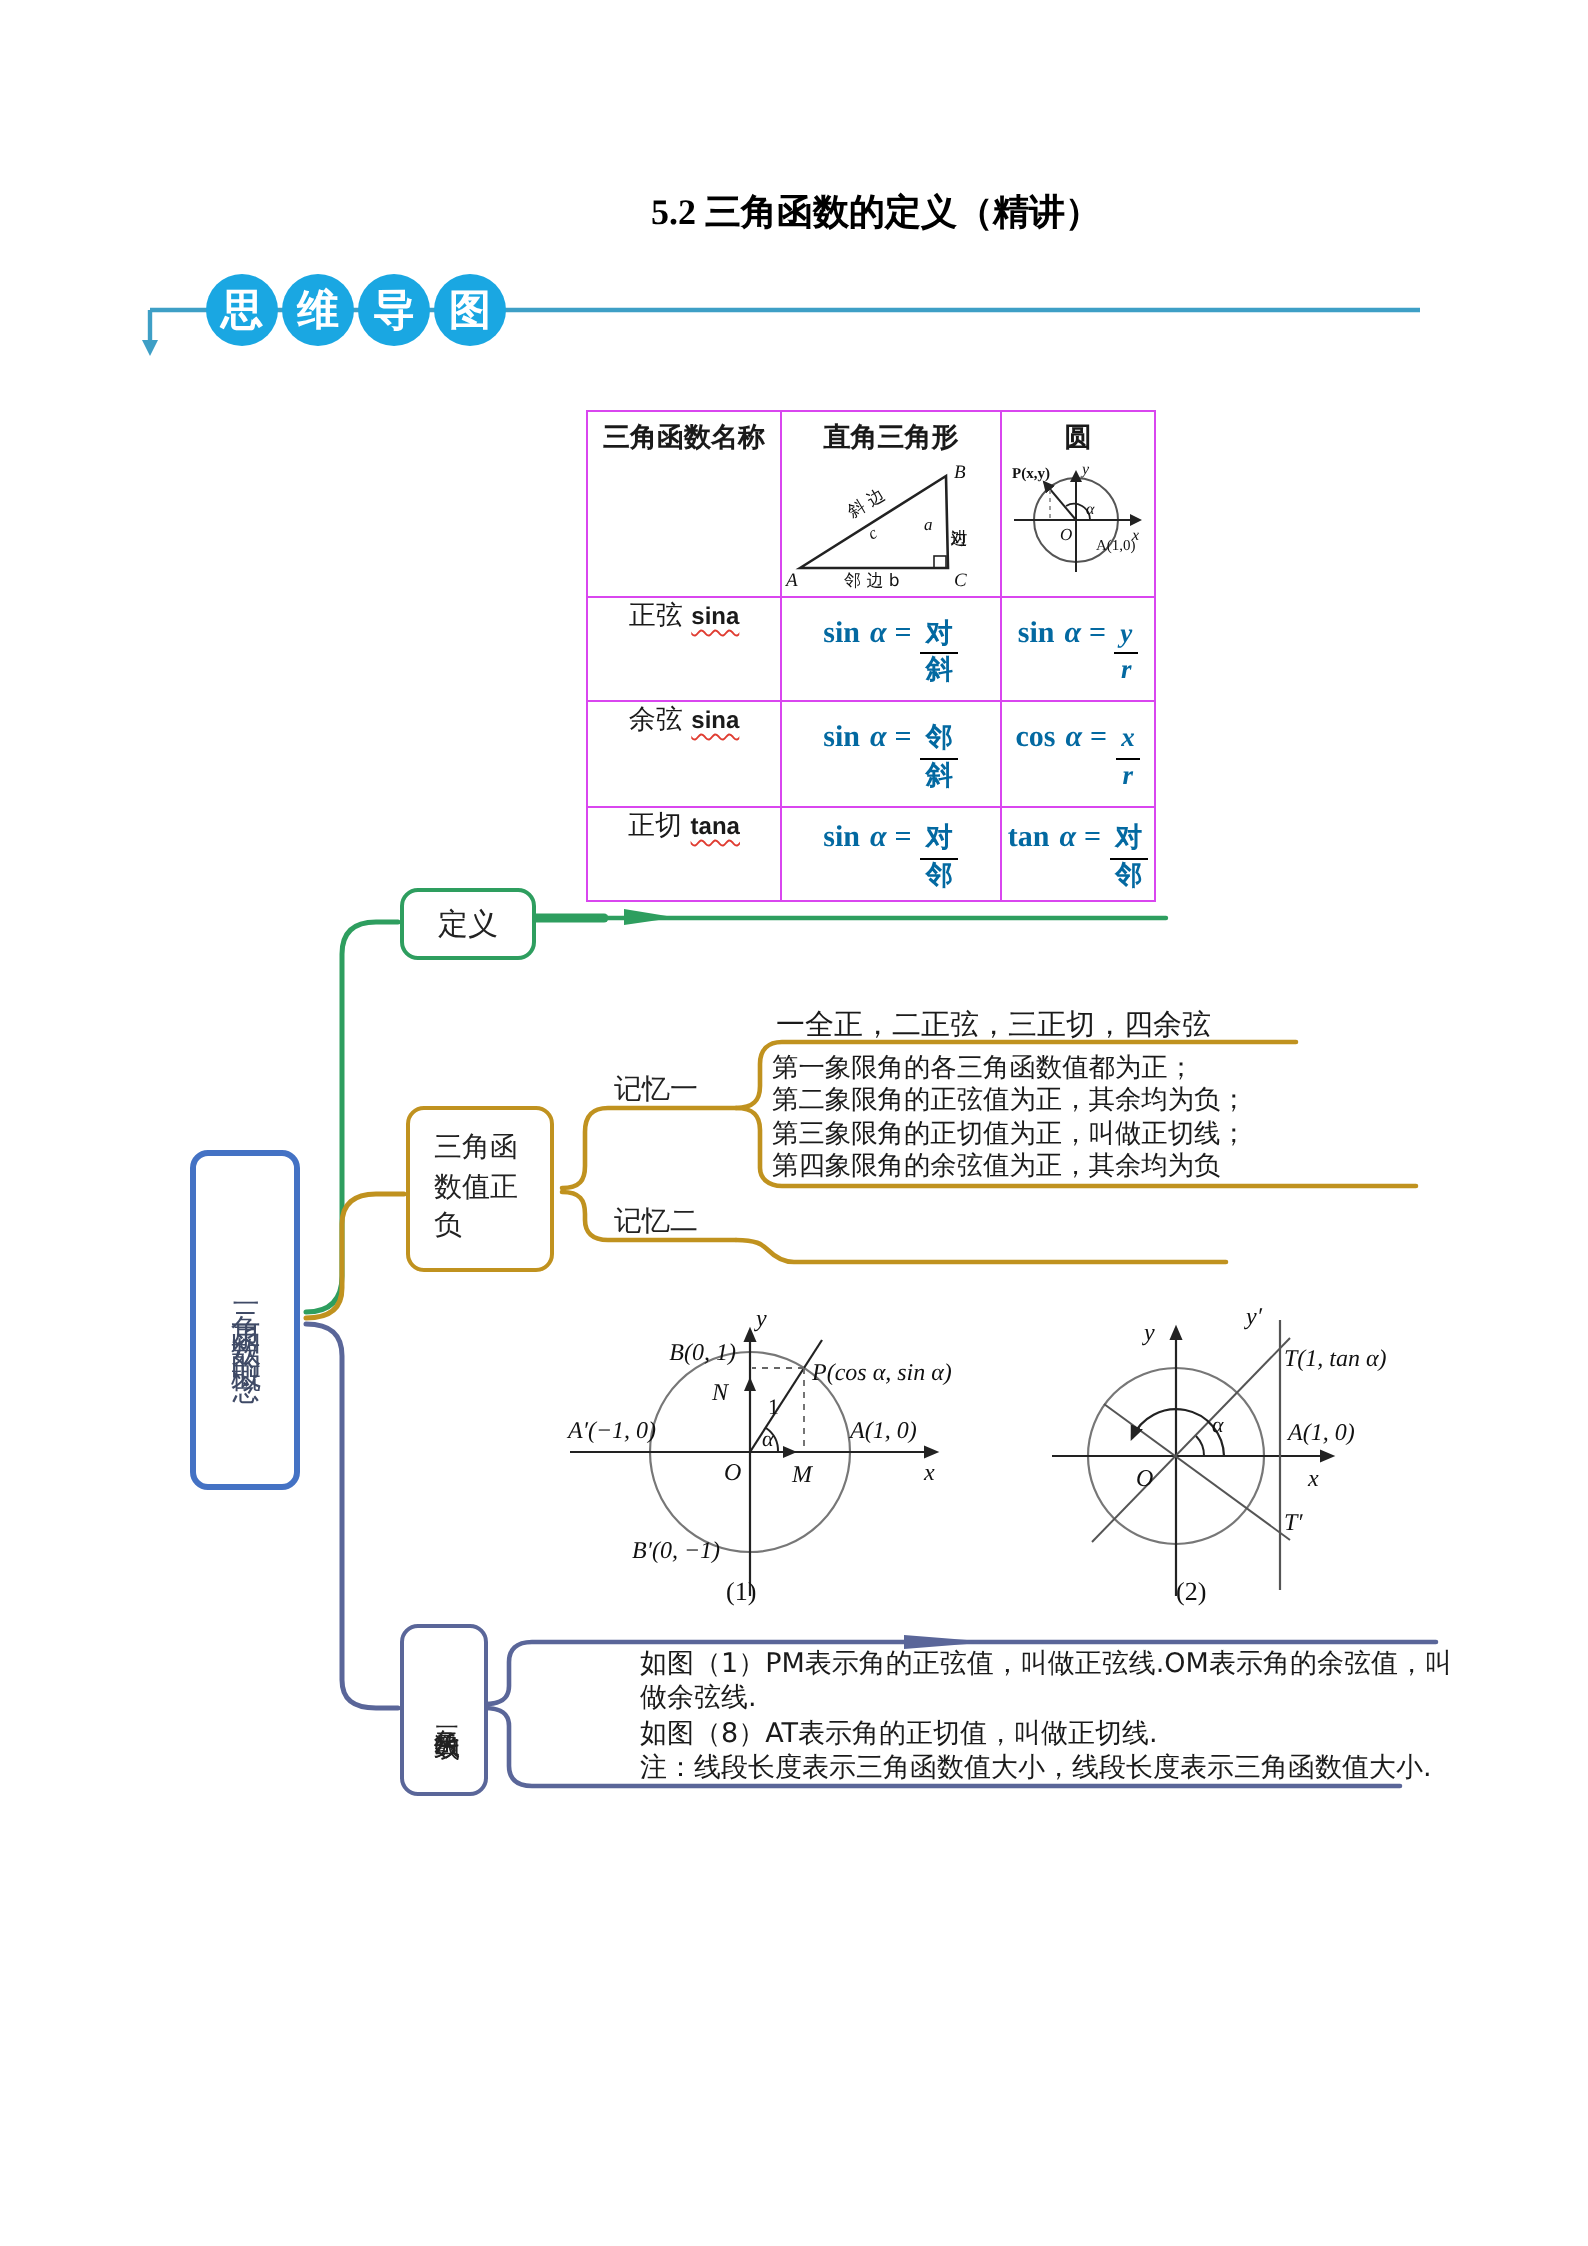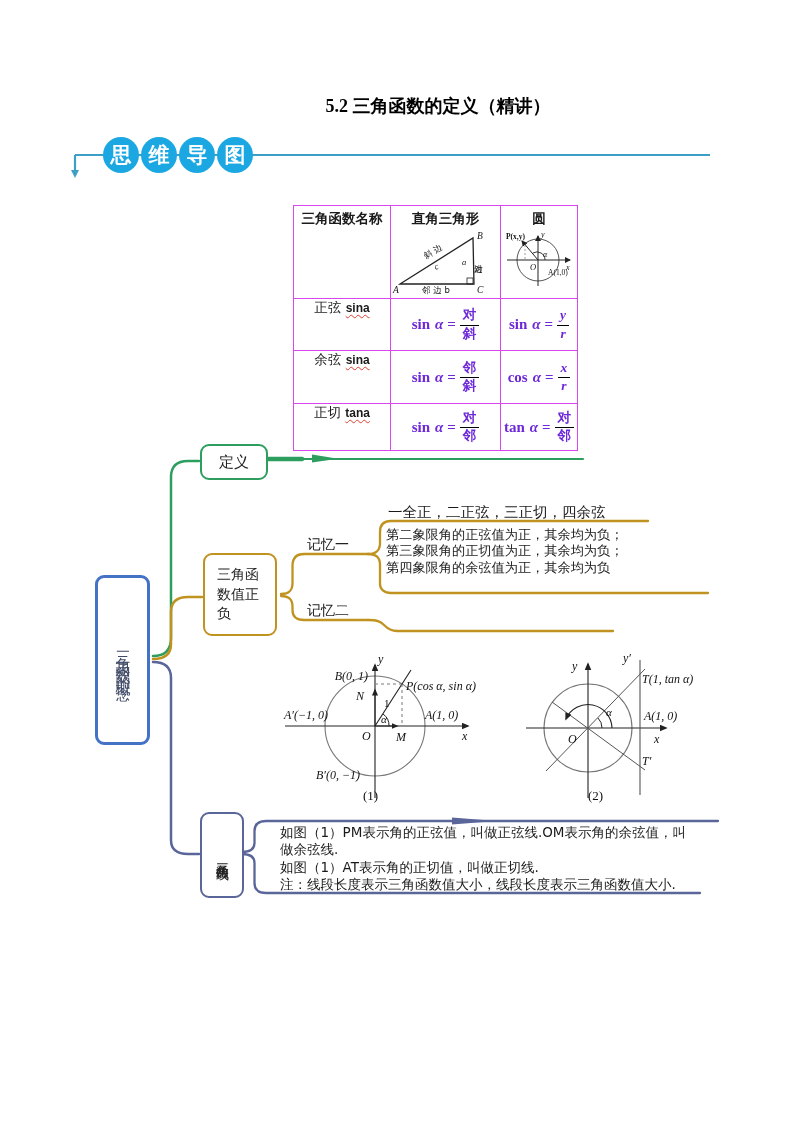--- a/index.html
+++ b/index.html
@@ -14,42 +14,42 @@
          display:flex;align-items:center;justify-content:center;font-size:21px;font-weight:bold;}
   .banner-wrap{top:137px;left:103px;display:flex;gap:2px;}
   
   table.deftab{border-collapse:collapse;table-layout:fixed;}
   table.deftab td{border:1px solid #d946ef;padding:0;vertical-align:top;overflow:hidden;}
   .cell-head{font-weight:bold;font-size:13.5px;text-align:center;padding-top:4px;}
   .cell-name{font-size:13.5px;text-align:center;padding-top:8px;}
   .cell-name .en{font-weight:bold;font-size:12px;font-family:"Liberation Sans",sans-serif;
          text-decoration:underline wavy #E03C31;text-decoration-thickness:1px;text-underline-offset:2px;}
   .cell-formula{text-align:center;vertical-align:middle !important;}
-  .formula{display:inline-flex;align-items:center;gap:4px;font-family:"Liberation Serif",serif;
-         font-weight:bold;font-size:15px;color:#6d28d9;}
+  .formula{display:inline-flex;align-items:flex-start;gap:4px;font-family:"Liberation Serif",serif;
+         font-weight:bold;font-size:15px;color:#0369a1;}
   .formula .al{font-style:italic;padding-left:1px;}
   .frac{display:inline-flex;flex-direction:column;line-height:1.2;font-size:13.5px;text-align:center;}
   .frac .num{border-bottom:1.3px solid #000;padding:0 3px 1px 3px;}
   .frac.lat{font-style:italic;}
   
   .node{border-radius:9px;background:#fff;display:flex;align-items:center;justify-content:center;}
   .node-root{left:95px;top:575px;width:49px;height:164px;border:3px solid #4472C4;
          writing-mode:vertical-rl;text-orientation:upright;letter-spacing:6px;
          font-size:15px;color:#3f4a66;}
   .node-def{left:200px;top:444px;width:64px;height:32px;border:2.5px solid #2E9E5F;font-size:15px;color:#222;}
   .node-sign{left:203px;top:553px;width:74px;height:83px;border:2.5px solid #C0921F;
          font-size:14px;line-height:1.4;color:#222;padding:2px 0 2px 12px;box-sizing:border-box;
          align-items:center;justify-content:flex-start;}
   .node-sign span{display:block;width:46px;}
   .node-line{left:200px;top:812px;width:40px;height:82px;border:2.5px solid #5A6699;
          writing-mode:vertical-rl;text-orientation:upright;font-size:13px;letter-spacing:1px;color:#222;}
   .memlabel{font-size:14px;color:#222;}
   .t-line{font-size:14.5px;color:#1a1a1a;white-space:nowrap;}
   .q-block div{font-size:13.2px;line-height:16.3px;white-space:nowrap;}
-  .lines-text div{font-size:13.5px;line-height:17.4px;white-space:nowrap;}
+  .lines-text div{font-size:13.5px;line-height:17.4px;white-space:nowrap;margin-left:40px;}
   svg text{font-family:"Liberation Serif",serif;fill:#111;}
   svg .it{font-style:italic;}
   svg .cn{font-family:"DejaVu Sans",sans-serif;}
   .figcap{font-family:"Liberation Serif",serif;font-size:13px;}
 </style>
 </head>
 <body>
 
 <div id="page">
 
@@ -229,22 +229,23 @@
   <div class="abs node node-sign">
       <span>三角函数值正负</span>
     </div>
   <div class="abs node node-line">三角函数线</div>
 
   <div class="abs memlabel" style="left:307px;top:536px">记忆一</div>
   <div class="abs memlabel" style="left:307px;top:602px">记忆二</div>
 
   <div class="abs t-line" style="left:388px;top:503px">一全正，二正弦，三正切，四余弦</div>
   <div class="abs q-block" style="left:386px;top:527px">
+    <div>第一象限角的各三角函数值都为正；</div>
     <div>第二象限角的正弦值为正，其余均为负；</div>
-    <div>第三象限角的正切值为正，其余均为负；</div>
+    <div>第三象限角的正切值为正，叫做正切线；</div>
     <div>第四象限角的余弦值为正，其余均为负</div>
   </div>
 
   <svg class="abs" style="left:278px;top:650px" width="215" height="155">
     <defs>
         <marker id="ah1" markerWidth="8" markerHeight="8" refX="5.5" refY="3" orient="auto">
           <path d="M0,0 L7,3 L0,6 z" fill="#222"></path>
         </marker>
       </defs>
     <circle cx="97" cy="76" r="50" fill="none" stroke="#777" stroke-width="1.1"></circle>
@@ -292,17 +293,17 @@
     <text class="it" x="86" y="66" font-size="11">α</text>
     <text class="it" x="122" y="33" font-size="12">T(1, tan α)</text>
     <text class="it" x="124" y="70" font-size="12">A(1, 0)</text>
     <text class="it" x="122" y="115" font-size="12">T′</text>
     <text class="figcap" x="68" y="150">(2)</text>
   </svg>
 
   <div class="abs lines-text" style="left:280px;top:824px">
     <div>如图（1）PM表示角的正弦值，叫做正弦线.OM表示角的余弦值，叫</div>
     <div>做余弦线.</div>
-    <div>如图（1）AT表示角的正切值，叫做正切线.</div>
+    <div>如图（8）AT表示角的正切值，叫做正切线.</div>
     <div>注：线段长度表示三角函数值大小，线段长度表示三角函数值大小.</div>
   </div>
 
 </div>
 
 </body></html>

